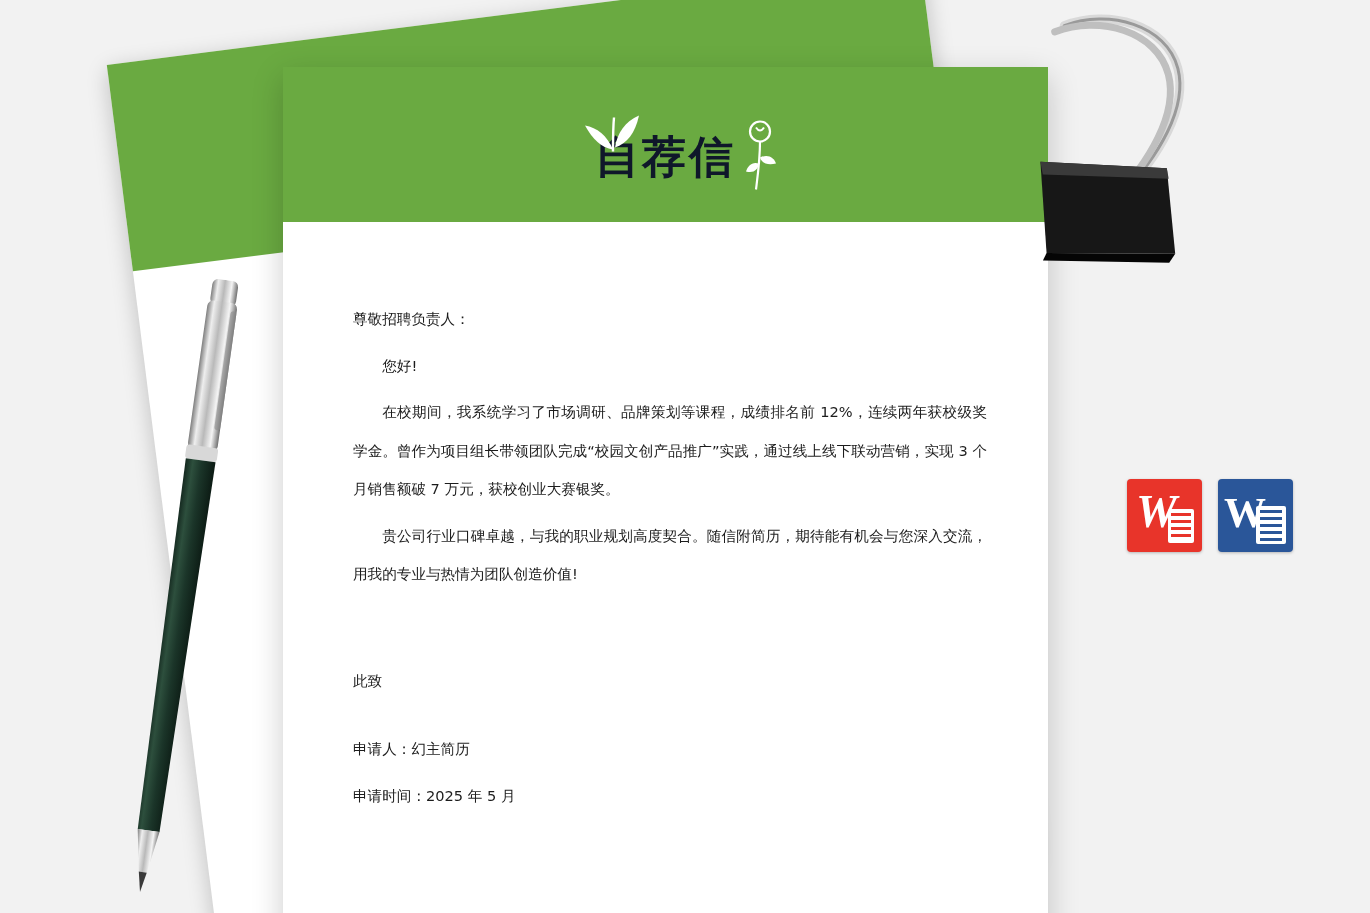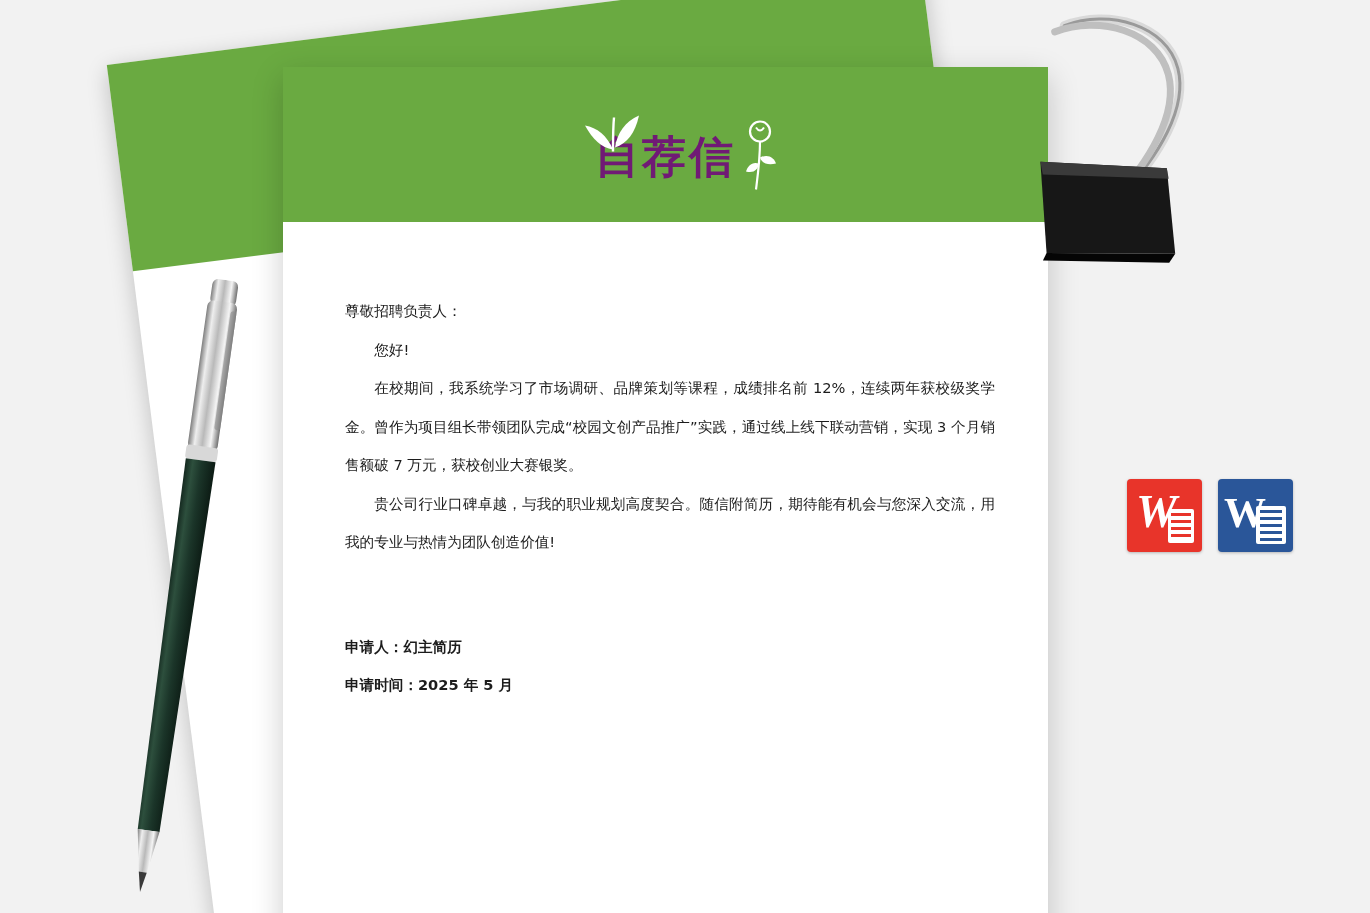--- a/index.html
+++ b/index.html
@@ -82,21 +82,21 @@
     text-align: center;
     color: #ffffff;
     white-space: nowrap;
   }
   .header-title {
     font-family: "DejaVu Sans", sans-serif;
     font-size: 44px;
     font-weight: 700;
     letter-spacing: 3px;
     vertical-align: middle;
-    color: #701a75;
+    color: #0f172a;
   }
   .leaf-deco-left {
     display: inline-block;
     position: relative;
     width: 0;
     height: 0;
   }
   .leaf-svg-left {
     position: absolute;
     left: -8px;
@@ -109,30 +109,29 @@
   }
 
   .letter-body {
     padding: 70px 53px 0 62px;
     color: #1c1c1c;
     font-family: "DejaVu Sans", sans-serif;
     font-size: 14.6px;
     line-height: 38.5px;
   }
   .letter-body p {
-    margin: 0;
+    margin: 8px;
     text-align: justify;
   }
   .indent { text-indent: 2em; }
   .gap-block { height: 52px; }
   .sign-line {
     text-align: right;
     margin-top: 0;
     padding-right: 2px;
-    font-weight: bold;
   }
   .sign-spacer { height: 14px; }
 
   
   .clip {
     position: absolute;
     left: 1010px;
     top: 8px;
     width: 220px;
     height: 290px;
@@ -262,20 +261,21 @@
   </div>
 
   <div class="letter-body">
     <p>尊敬招聘负责人：</p>
     <p class="indent">您好!</p>
     <p class="indent">在校期间，我系统学习了市场调研、品牌策划等课程，成绩排名前 12%，连续两年获校级奖学金。曾作为项目组长带领团队完成“校园文创产品推广”实践，通过线上线下联动营销，实现 3 个月销售额破 7 万元，获校创业大赛银奖。</p>
     <p class="indent">贵公司行业口碑卓越，与我的职业规划高度契合。随信附简历，期待能有机会与您深入交流，用我的专业与热情为团队创造价值!</p>
 
     <div class="gap-block"></div>
 
+    <p>此致</p>
 
     <div class="sign-spacer"></div>
 
     <p class="sign-line">申请人：幻主简历</p>
     <p class="sign-line">申请时间：2025 年 5 月</p>
   </div>
 </div>
 
 <div class="clip">
   <svg width="220" height="290" viewBox="0 0 220 290" xmlns="http://www.w3.org/2000/svg">

